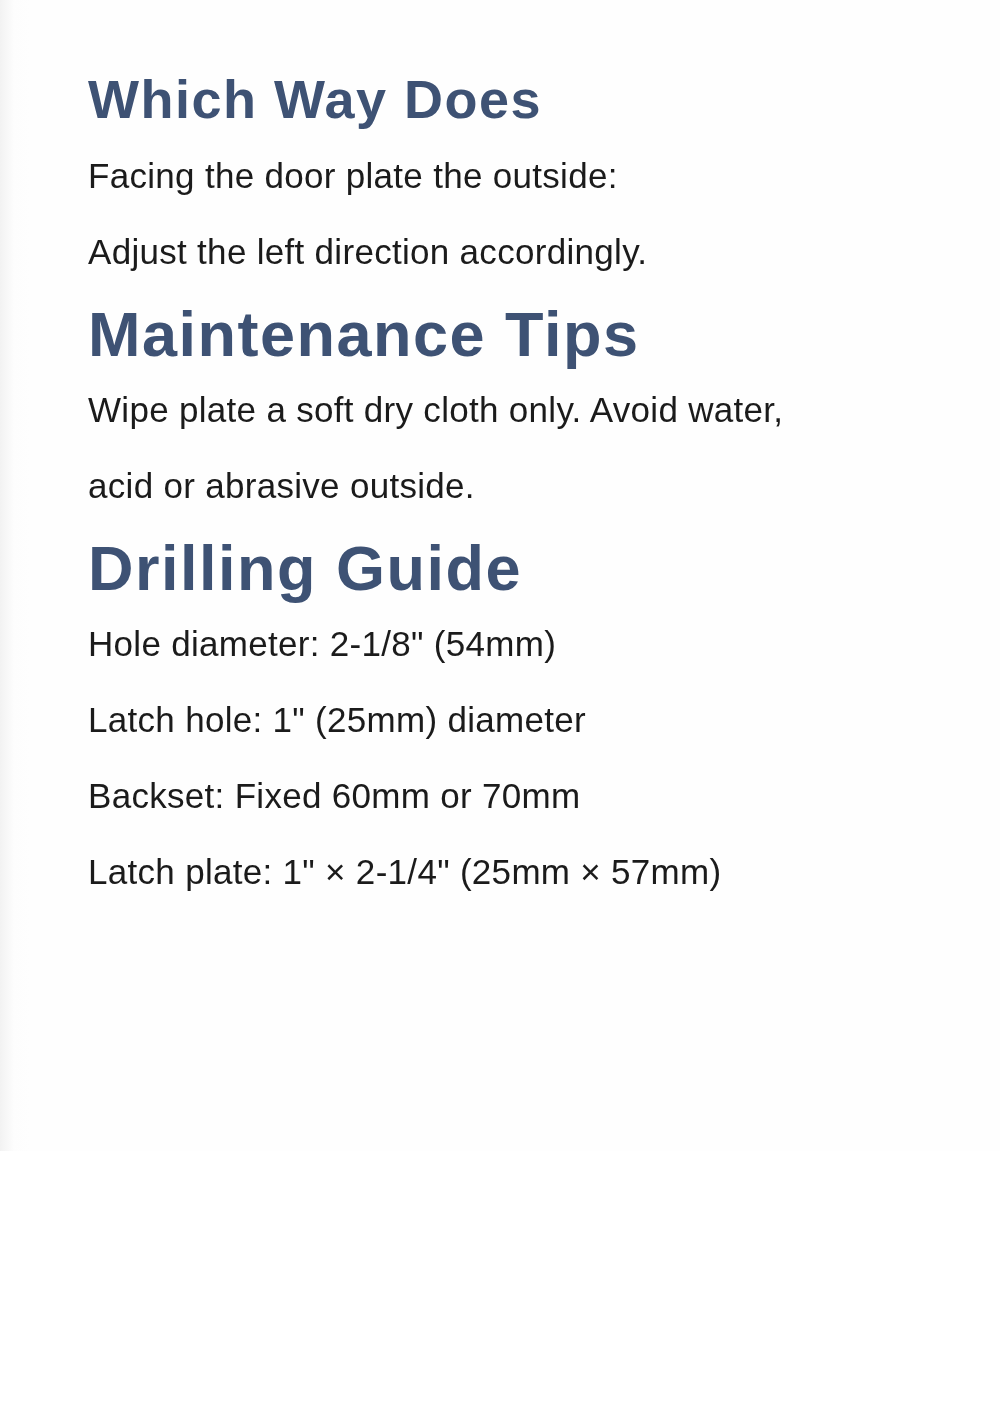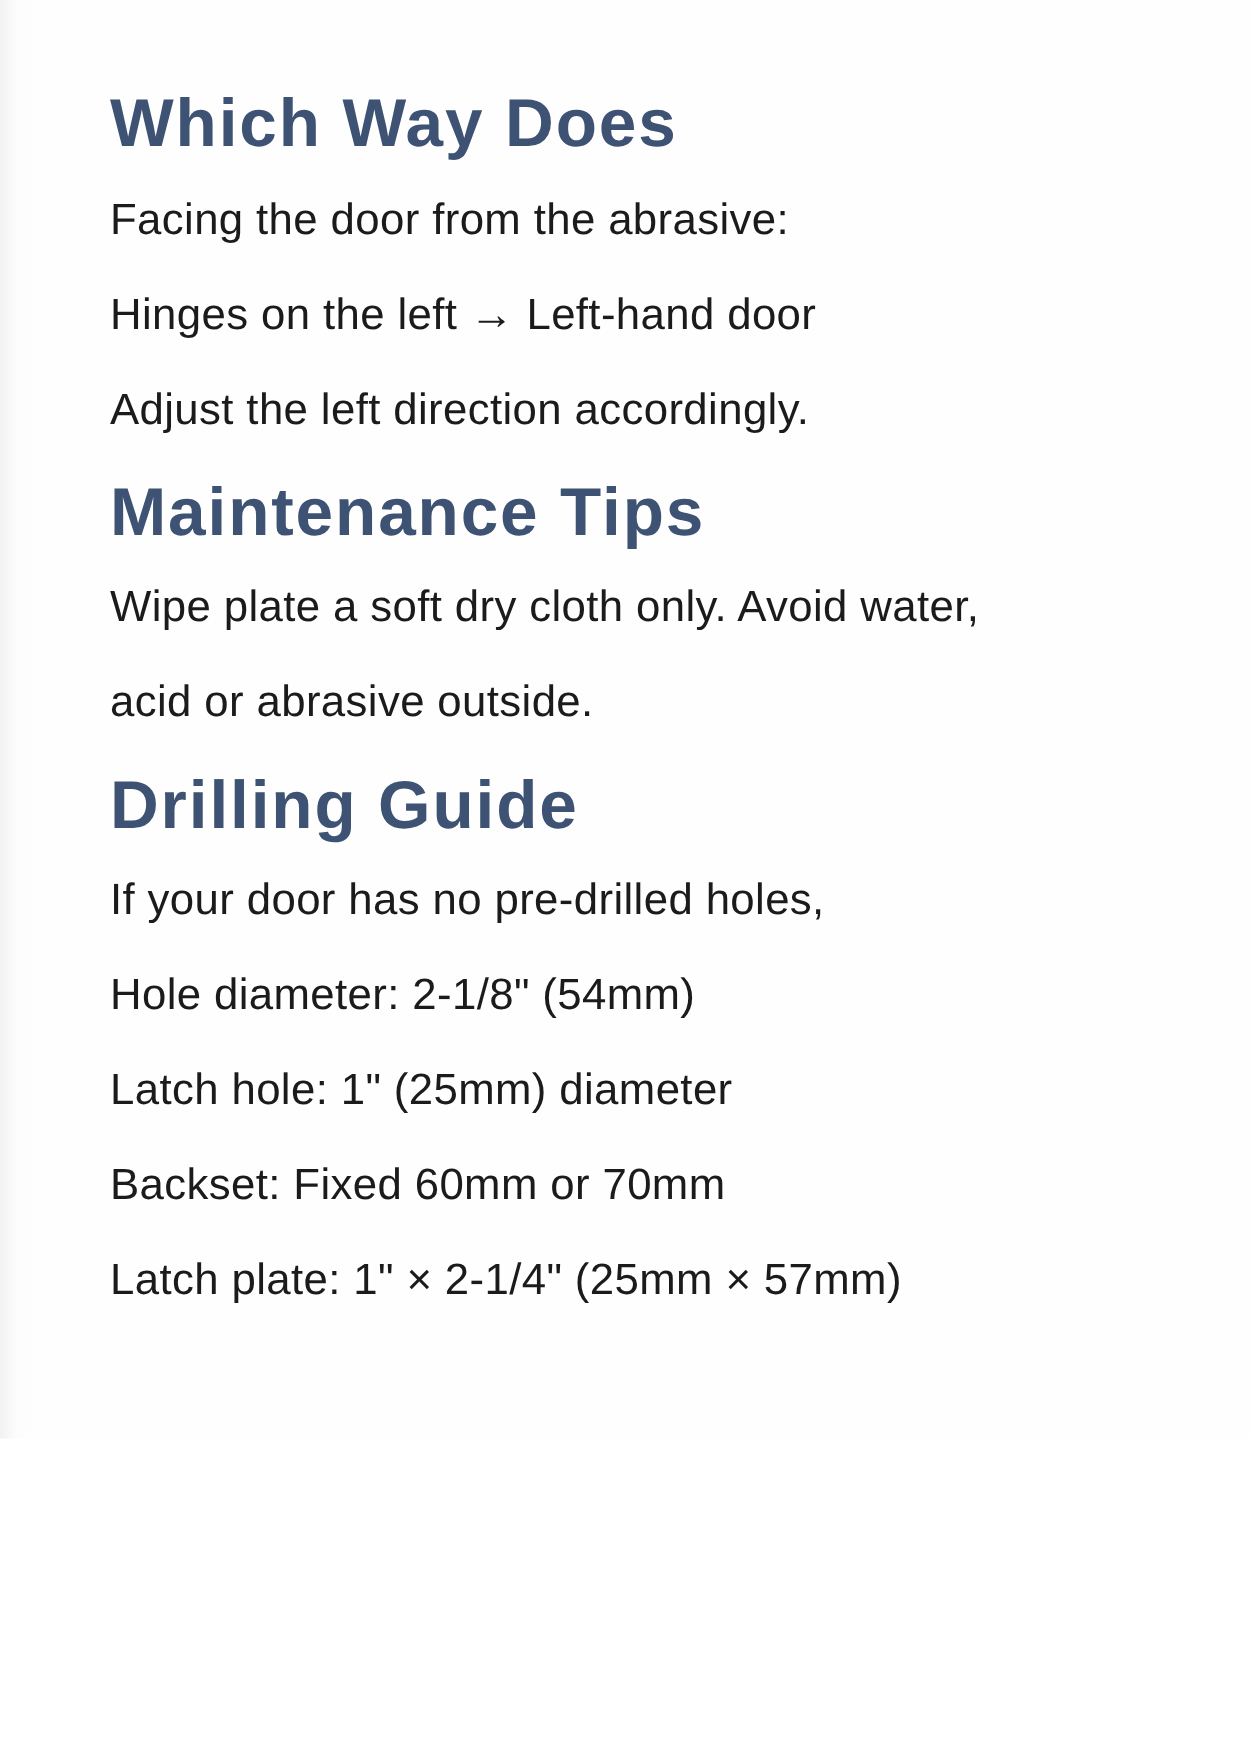--- a/index.html
+++ b/index.html
@@ -31,21 +31,21 @@
     line-height:78px;
     font-weight:700;
     letter-spacing:1.5px;
     color:var(--heading-color);
   }
   .h2{
     margin-top:6px;
   }
   .h2-line{
     display:block;
-    font-size:54px;
+    font-size:63px;
     line-height:76px;
     font-weight:700;
     letter-spacing:1.5px;
     color:var(--heading-color);
   }
   .b-line{
     display:block;
     font-size:35px;
     line-height:76px;
     font-weight:400;
@@ -66,36 +66,34 @@
 </head>
 <body>
 
 <div class="page">
   <div class="content">
 
     <h1>
       <span class="h1-line">Which Way Does</span>
     </h1>
 
-    <p class="b-line">Facing the door from the abrasive:</p>
-    <p class="b-line">Hinges on the left → Left-hand door</p>
+    <p class="b-line">Facing the door plate the outside:</p>
     <p class="b-line">Adjust the left direction accordingly.</p>
 
     <h2 class="h2">
       <span class="h2-line">Maintenance Tips</span>
     </h2>
 
     <p class="b-line">Wipe plate a soft dry cloth only. Avoid water,</p>
     <p class="b-line">acid or abrasive outside.</p>
 
     <h2 class="h2">
       <span class="h2-line">Drilling Guide</span>
     </h2>
 
-    <p class="b-line">If your door has no pre-drilled holes,</p>
     <p class="b-line">Hole diameter: 2-1/8" (54mm)</p>
     <p class="b-line">Latch hole: 1" (25mm) diameter</p>
     <p class="b-line">Backset: Fixed 60mm or 70mm</p>
     <p class="b-line">Latch plate: 1" × 2-1/4" (25mm × 57mm)</p>
 
   </div>
 
   <div class="page-number">3</div>
 </div>
 

